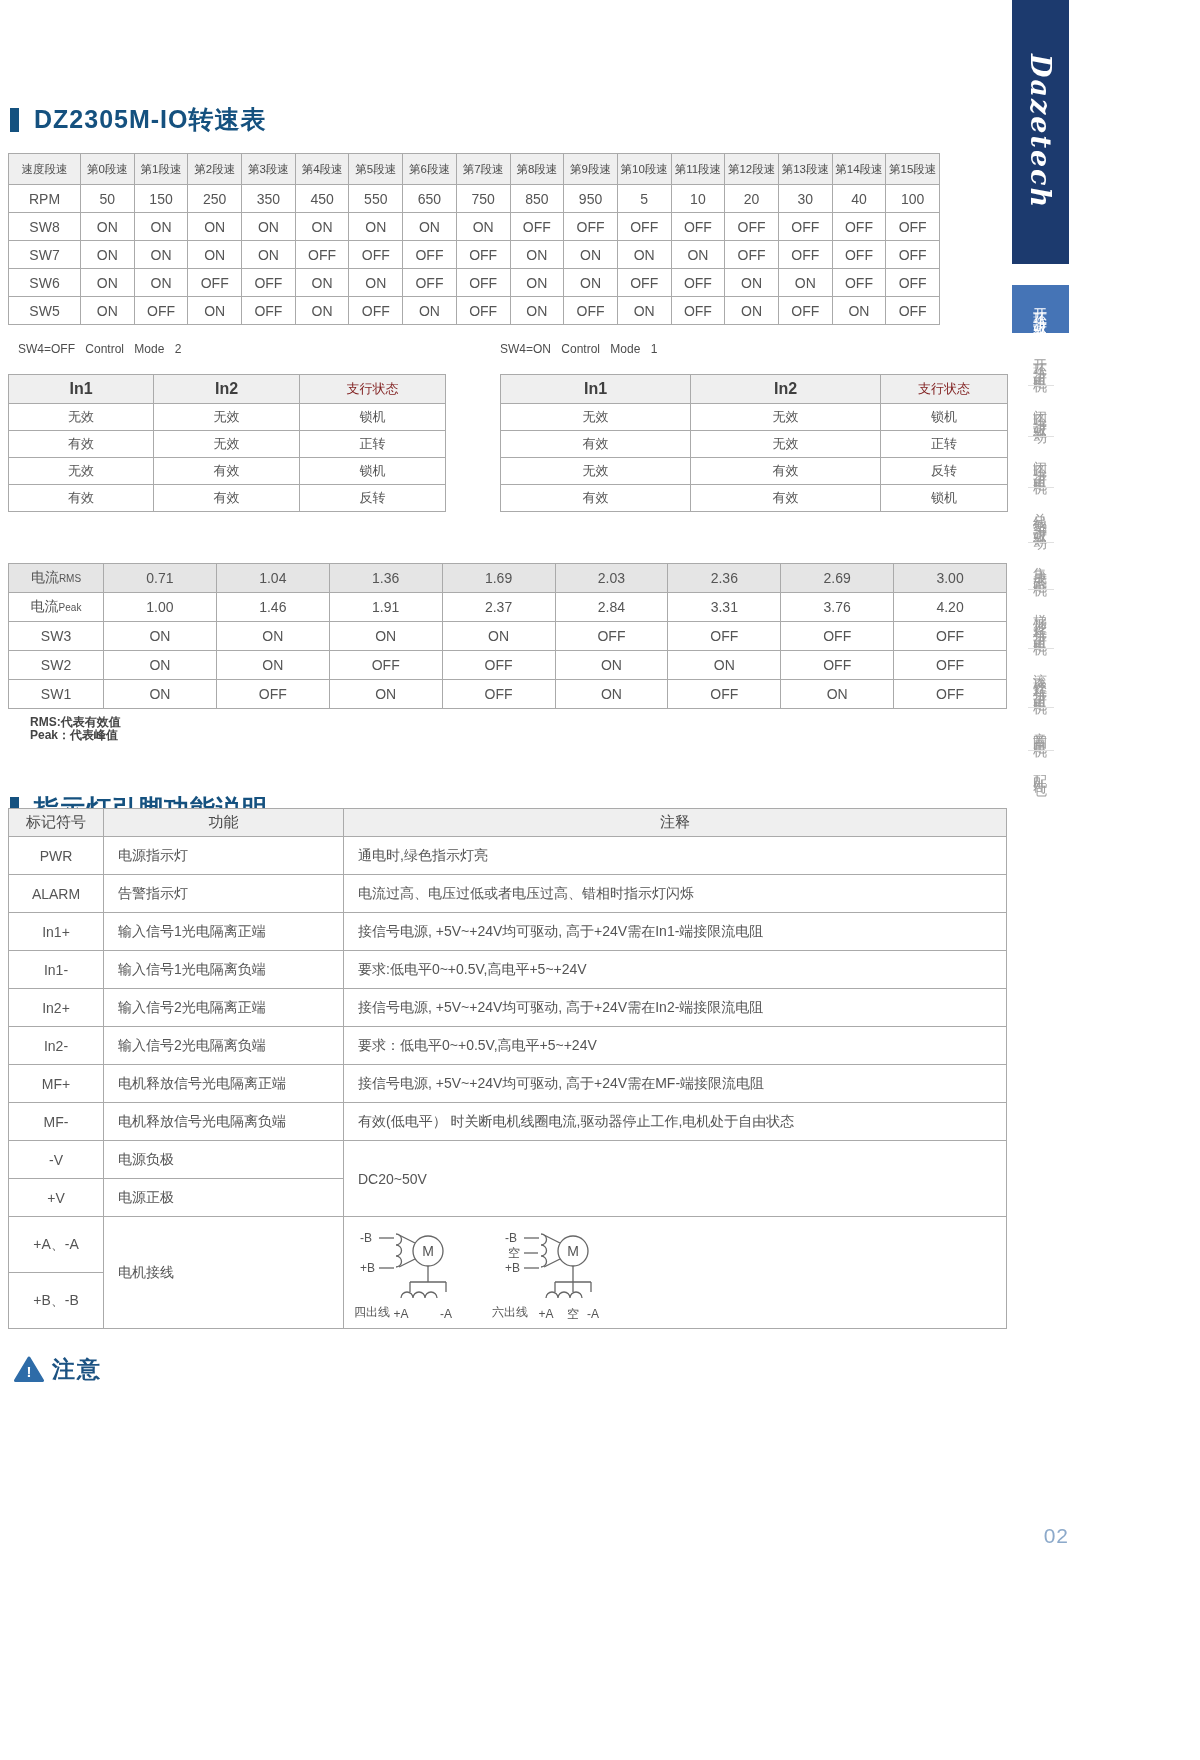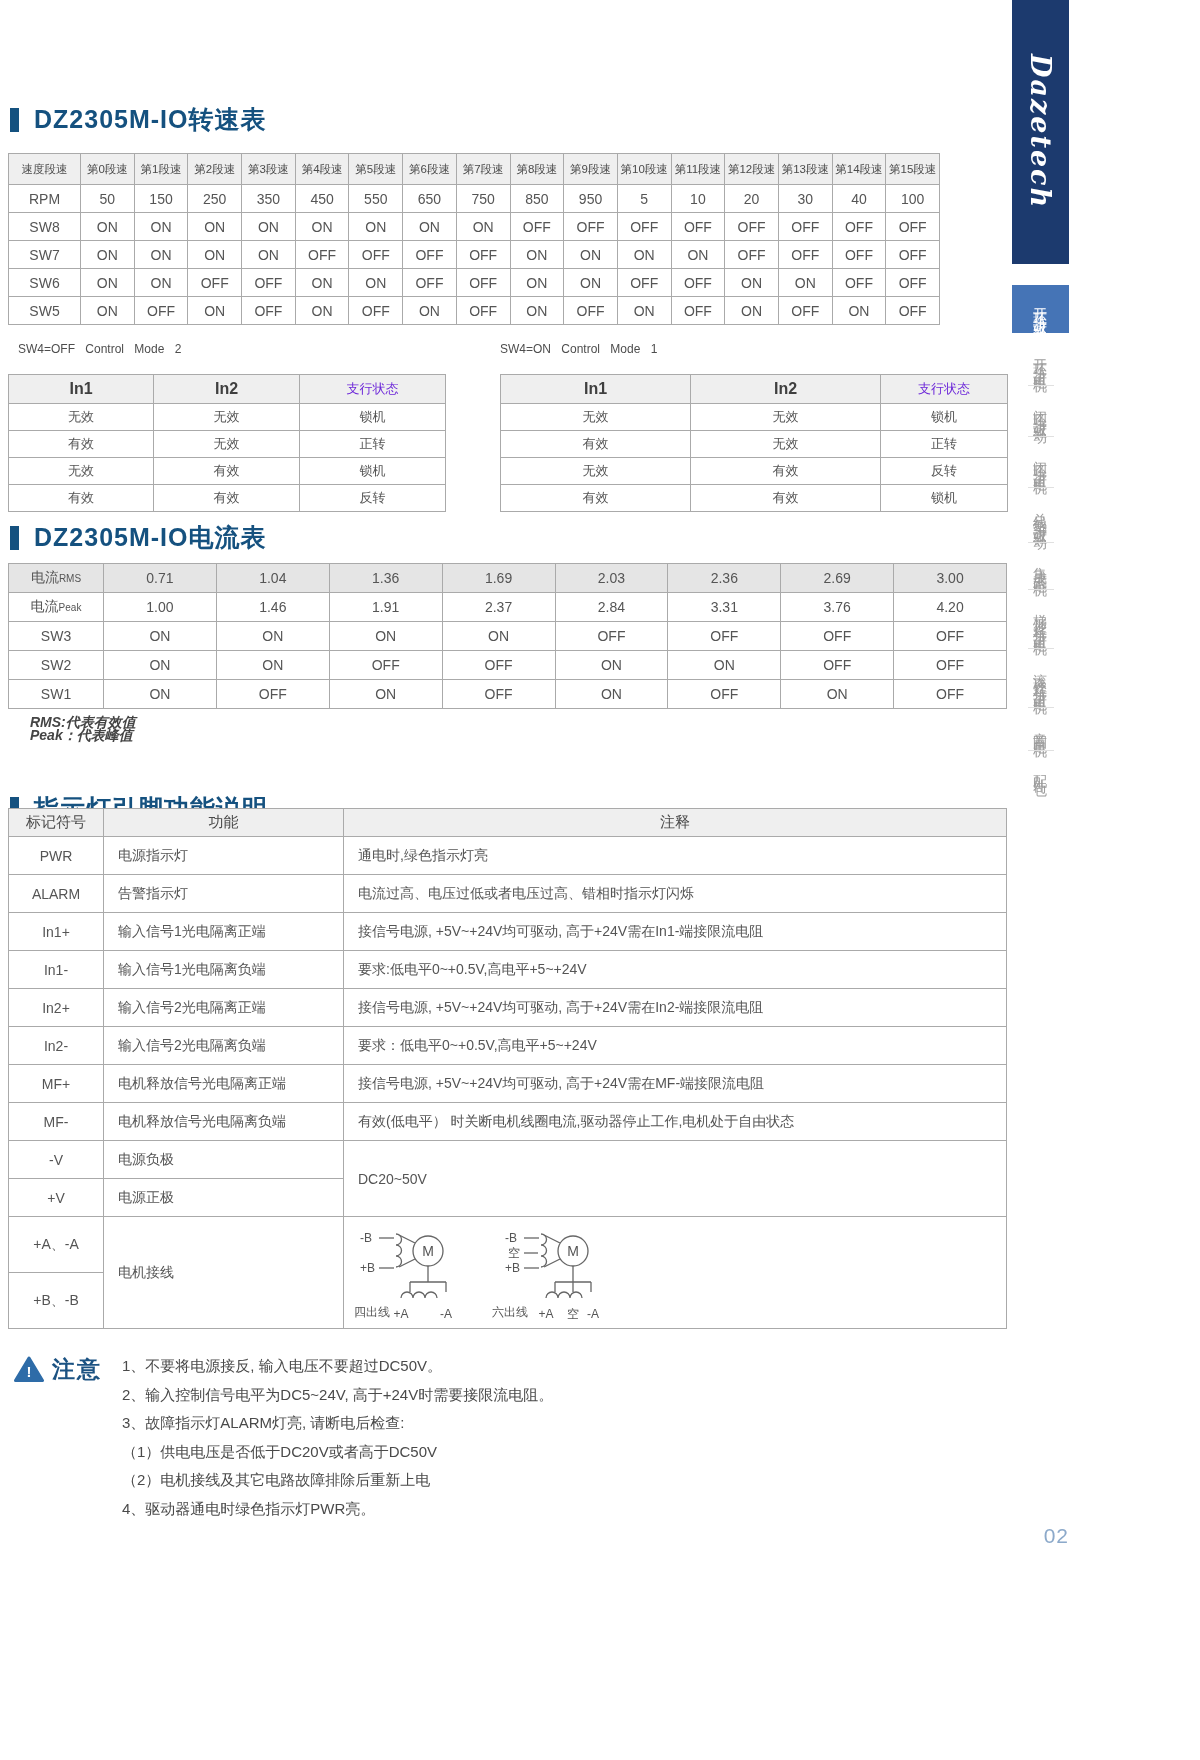--- a/index.html
+++ b/index.html
@@ -18,33 +18,33 @@
 
   
   #speed-table{left:8px;top:153px;width:932px;}
   #speed-table th{height:31px;font-size:11.5px;padding:0;}
   #speed-table td{height:28px;font-size:14px;padding:0;}
   #speed-table .lab{font-size:14px;}
 
   
   .mode-title{position:absolute;font-size:12px;font-weight:normal;color:#4d4d4d;word-spacing:7px;}
   .mode-table th{height:29px;font-size:16px;font-weight:bold;color:#3f3f3f;}
-  .mode-table th.small{font-size:13px;font-weight:normal;color:#6d28d9;}
+  .mode-table th.small{font-size:13px;font-weight:normal;color:#7f1d1d;}
   .mode-table td{height:27px;font-size:13px;}
   #mode2-table{left:8px;top:374px;width:437px;}
   #mode1-table{left:500px;top:374px;width:507px;}
 
   
   #current-table{left:8px;top:563px;width:999px;}
   #current-table td{height:29px;font-size:14px;padding:0;}
   #current-table tr.shade td{background:#e5e5e5;}
   #current-table .lab{font-size:14px;}
   #current-table .sub{font-size:10px;}
 
-  #rms-note{position:absolute;left:30px;top:716px;font-size:14px;font-weight:bold;color:#444;line-height:13px;font-style:italic;}
+  #rms-note{position:absolute;left:30px;top:716px;font-size:12px;font-weight:bold;color:#444;line-height:13px;}
 
   
   #pin-table{left:8px;top:808px;width:999px;}
   #pin-table th{height:28px;font-size:15px;}
   #pin-table td{height:38px;font-size:14px;padding:6px 8px;}
   #pin-table td.fn,#pin-table td.nt{text-align:left;padding-left:14px;}
   #pin-table td.tall{height:56px;}
   #pin-table td.diag{padding:2px 0 2px 8px;}
   .motor-svg{display:block;}
 
@@ -269,24 +269,20 @@
         <td>反转</td>
       </tr>
       <tr>
         <td>有效</td>
         <td>有效</td>
         <td>锁机</td>
       </tr>
     </tbody>
   </table>
 
-  <div class="sec-title" style="left:10px;top:521px;">
-    <span class="sec-bar"></span>
-    <span>DZ2305M-IO电流表</span>
-  </div>
 
   <table id="current-table">
     <colgroup>
         <col style="width:95px">
       </colgroup>
     <tbody>
       <tr class="shade">
         <td class="lab"><span>电流</span><span class="sub">RMS</span></td>
       <td>0.71</td>
           <td>1.04</td>
@@ -476,28 +472,20 @@
   </table>
 
   <div id="warning">
     <div id="warn-head">
       <svg width="30" height="27" viewBox="0 0 30 27">
         <path d="M15 2 L28.5 24.5 L1.5 24.5 Z" fill="#2e6ca8" stroke="#2e6ca8" stroke-width="3" stroke-linejoin="round"></path>
         <text x="15" y="21" text-anchor="middle" fill="#ffffff" font-size="15" font-weight="bold" font-family="Liberation Sans, sans-serif">!</text>
       </svg>
       <span id="warn-label">注意</span>
     </div>
-    <div id="warn-items">
-      <div>1、不要将电源接反, 输入电压不要超过DC50V。</div>
-      <div>2、输入控制信号电平为DC5~24V, 高于+24V时需要接限流电阻。</div>
-      <div>3、故障指示灯ALARM灯亮, 请断电后检查:</div>
-      <div>（1）供电电压是否低于DC20V或者高于DC50V</div>
-      <div>（2）电机接线及其它电路故障排除后重新上电</div>
-      <div>4、驱动器通电时绿色指示灯PWR亮。</div>
-    </div>
   </div>
 
   <div id="sidebar">
     <div id="logo-block">
       <span id="logo-text">Dazetech</span>
     </div>
     <div id="tabs">
       <div class="side-tab active">开环步进驱动</div>
       <div class="side-tab" style="margin-top:6px;">开环步进电机</div>
       <div class="tab-sep"></div>

